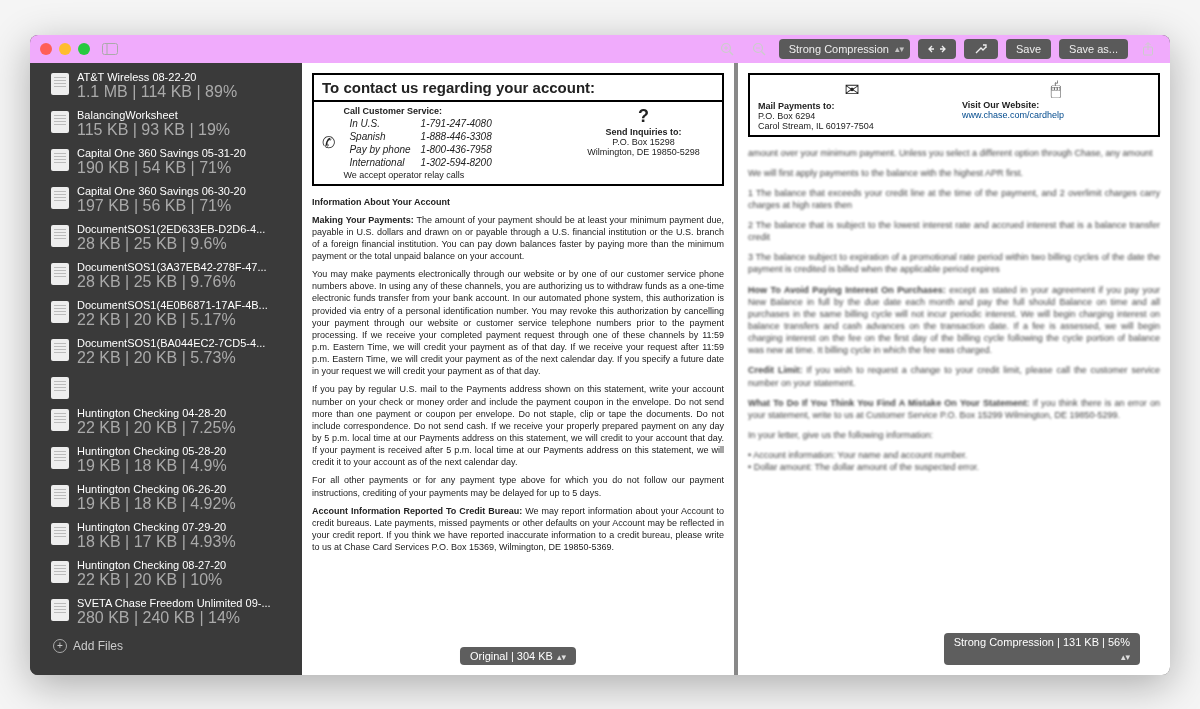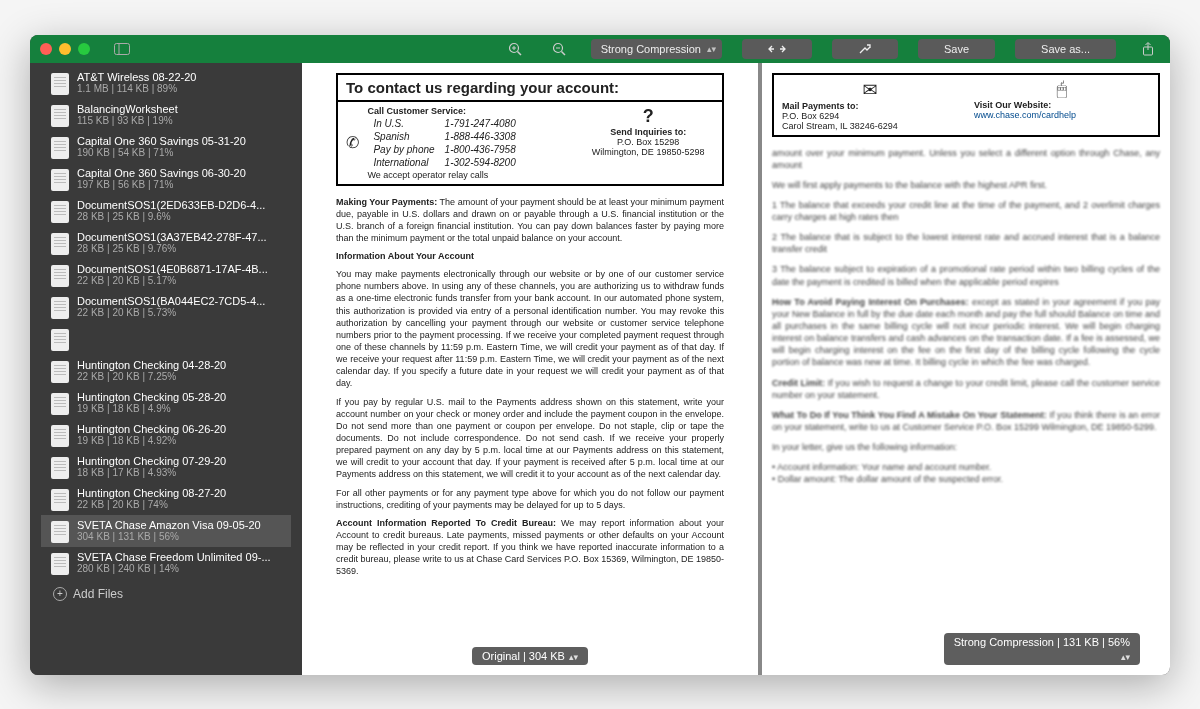--- a/index.html
+++ b/index.html
@@ -17,44 +17,44 @@
   height: 640px;
   background: #3a3a3a;
   border-radius: 8px;
   box-shadow: 0 10px 40px rgba(0,0,0,0.3);
   display: flex;
   flex-direction: column;
   overflow: hidden;
 }
 .titlebar {
   height: 28px;
-  background: #15803d;
+  background: #f0abfc;
   display: flex;
   align-items: center;
   padding: 0 10px;
-  gap: 20px;
+  gap: 8px;
 }
 .traffic { display: flex; gap: 7px; }
 .dot { width: 12px; height: 12px; border-radius: 50%; }
 .dot.red { background: #ff5f56; }
 .dot.yellow { background: #ffbd2e; }
 .dot.green { background: #27c93f; }
 .tb-icon {
   width: 24px; height: 20px;
   display: flex; align-items: center; justify-content: center;
   color: #aaa;
   border-radius: 4px;
 }
 .tb-spacer { flex: 1; }
 .tb-btn {
   background: #5a5a5a;
   color: #eee;
   border: none;
   height: 20px;
-  padding: 0 26px;
+  padding: 0 10px;
   border-radius: 4px;
   font-size: 11px;
   display: flex;
   align-items: center;
   cursor: pointer;
 }
 .tb-select {
   background: #5a5a5a;
   color: #eee;
   border: none;
@@ -106,21 +106,21 @@
 .file-info { flex: 1; min-width: 0; }
 .file-name {
   color: #fff;
   font-size: 11px;
   white-space: nowrap;
   overflow: hidden;
   text-overflow: ellipsis;
 }
 .file-meta {
   color: #aaa;
-  font-size: 10px;
+  font-size: 16px;
 }
 .add-files {
   display: flex;
   align-items: center;
   gap: 6px;
   padding: 8px 12px;
   color: #ccc;
   font-size: 12px;
   cursor: pointer;
 }
@@ -141,21 +141,20 @@
   background: #fff;
   position: relative;
 }
 .pane {
   flex: 1;
   overflow: hidden;
   position: relative;
   padding: 10px;
   font-size: 9px;
   color: #222;
-  margin-left: 24px;
 }
 .pane.right {
   border-left: 4px solid #888;
 }
 .pane.right .blurtext {
   filter: blur(1.2px);
   color: #444;
 }
 .contact-box {
   border: 2px solid #000;
@@ -361,28 +360,21 @@
     <div class="file-icon"></div>
     <div class="file-info">
       <div class="file-name">Huntington Checking 07-29-20</div>
       <div class="file-meta">18 KB | 17 KB | 4.93%</div>
     </div>
         </div>
         <div class="file-item">
     <div class="file-icon"></div>
     <div class="file-info">
       <div class="file-name">Huntington Checking 08-27-20</div>
-      <div class="file-meta">22 KB | 20 KB | 74%</div>
-    </div>
-        </div>
-        <div class="file-item selected">
-    <div class="file-icon"></div>
-    <div class="file-info">
-      <div class="file-name">SVETA Chase Amazon Visa 09-05-20</div>
-      <div class="file-meta">304 KB | 131 KB | 56%</div>
+      <div class="file-meta">22 KB | 20 KB | 10%</div>
     </div>
         </div>
         <div class="file-item">
     <div class="file-icon"></div>
     <div class="file-info">
       <div class="file-name">SVETA Chase Freedom Unlimited 09-...</div>
       <div class="file-meta">280 KB | 240 KB | 14%</div>
     </div>
         </div>
         <div class="add-files">
@@ -426,41 +418,41 @@
             </div>
             <div class="contact-right">
               <div class="big-icon"><b>?</b></div>
               <div class="section-title">Send Inquiries to:</div>
               <div>P.O. Box 15298</div>
               <div>Wilmington, DE 19850-5298</div>
             </div>
           </div>
         </div>
         <div class="doc-body">
+          <p><b>Information About Your Account</b></p>
           <p><b>Making Your Payments:</b><span> The amount of your payment should be at least your minimum payment due, payable in U.S. dollars and drawn on or payable through a U.S. financial institution or the U.S. branch of a foreign financial institution. You can pay down balances faster by paying more than the minimum payment or the total unpaid balance on your account.</span></p>
-          <p><b>Information About Your Account</b></p>
           <p>You may make payments electronically through our website or by one of our customer service phone numbers above. In using any of these channels, you are authorizing us to withdraw funds as a one-time electronic funds transfer from your bank account. In our automated phone system, this authorization is provided via entry of a personal identification number. You may revoke this authorization by cancelling your payment through our website or customer service telephone numbers prior to the payment processing. If we receive your completed payment request through one of these channels by 11:59 p.m. Eastern Time, we will credit your payment as of that day. If we receive your request after 11:59 p.m. Eastern Time, we will credit your payment as of the next calendar day. If you specify a future date in your request we will credit your payment as of that day.</p>
           <p>If you pay by regular U.S. mail to the Payments address shown on this statement, write your account number on your check or money order and include the payment coupon in the envelope. Do not send more than one payment or coupon per envelope. Do not staple, clip or tape the documents. Do not include correspondence. Do not send cash. If we receive your properly prepared payment on any day by 5 p.m. local time at our Payments address on this statement, we will credit to your account that day. If your payment is received after 5 p.m. local time at our Payments address on this statement, we will credit it to your account as of the next calendar day.</p>
           <p>For all other payments or for any payment type above for which you do not follow our payment instructions, crediting of your payments may be delayed for up to 5 days.</p>
           <p><b>Account Information Reported To Credit Bureau:</b><span> We may report information about your Account to credit bureaus. Late payments, missed payments or other defaults on your Account may be reflected in your credit report. If you think we have reported inaccurate information to a credit bureau, please write to us at Chase Card Services P.O. Box 15369, Wilmington, DE 19850-5369.</span></p>
         </div>
         <div class="overlay-badge left">
           <span>Original | 304 KB</span>
           <span class="chev">▴▾</span>
         </div>
       </div>
 
       <div class="pane right">
         <div class="contact-box">
           <div class="contact-grid contact-right2">
             <div>
               <div class="big-icon">✉</div>
               <div class="section-title">Mail Payments to:</div>
               <div>P.O. Box 6294</div>
-              <div>Carol Stream, IL 38246-6294</div>
+              <div>Carol Stream, IL 60197-7504</div>
             </div>
             <div>
               <div class="big-icon">🖱</div>
               <div class="section-title">Visit Our Website:</div>
               <a>www.chase.com/cardhelp</a>
             </div>
           </div>
         </div>
         <div class="doc-body blurtext right-placeholder">
           <p>amount over your minimum payment. Unless you select a different option through Chase, any amount</p>

